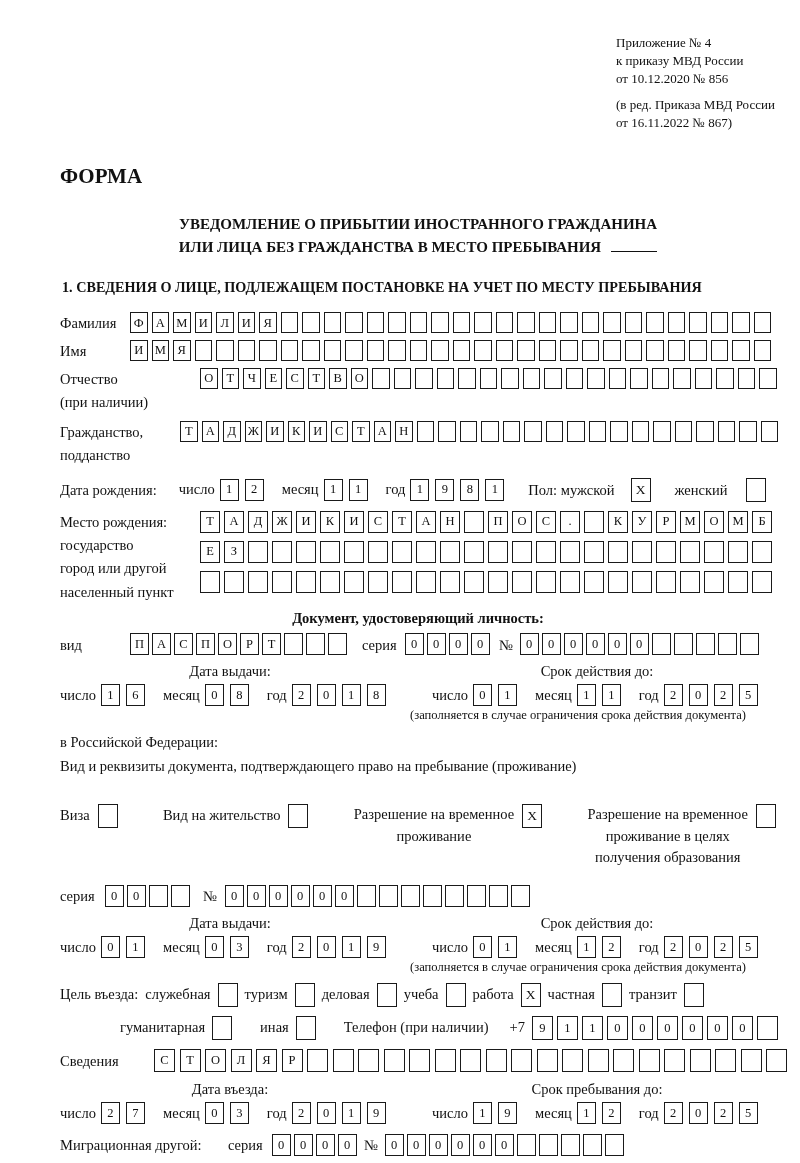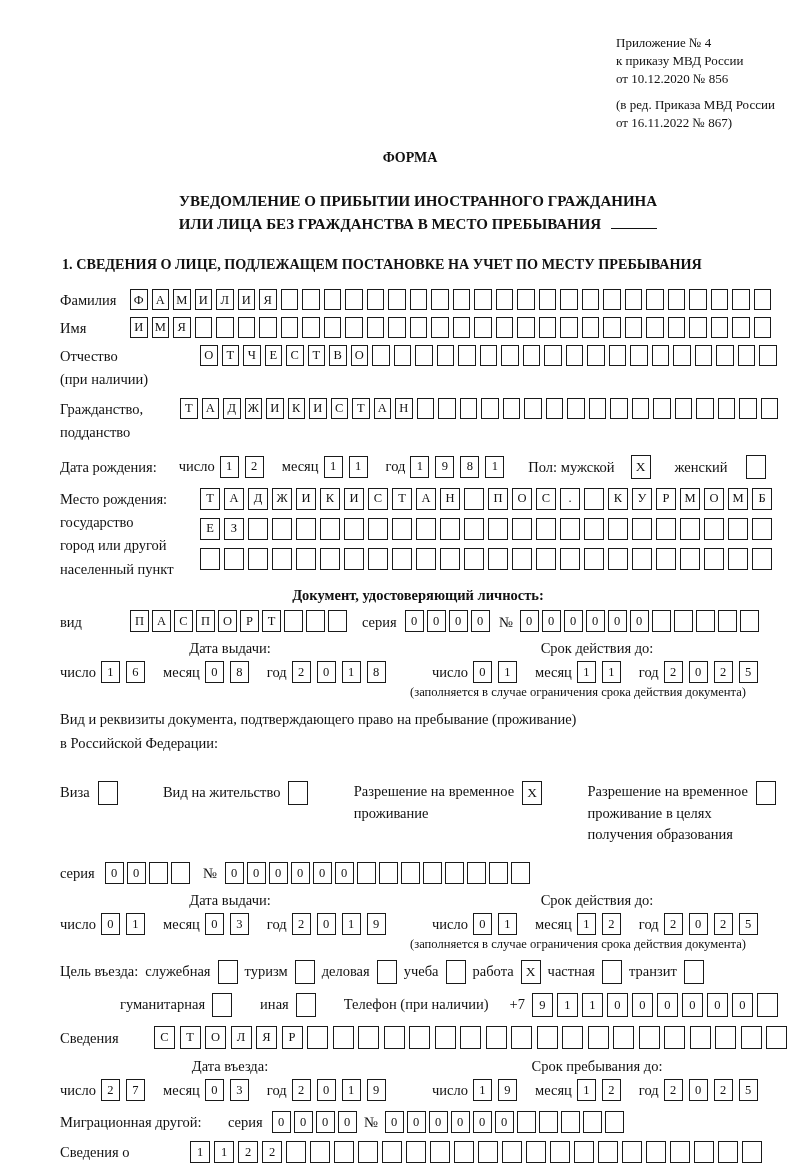--- a/index.html
+++ b/index.html
@@ -6,21 +6,21 @@
   html,body { margin:0; padding:0; background:#ffffff; }
   .page {
     width:800px; height:1163px; overflow:hidden;
     padding:34px 24px 20px 60px;
     font-family:"Liberation Serif", serif;
     color:#111; font-size:14.5px; background:#fff;
   }
   
   .hdr-block { margin-left:556px; width:190px; font-size:13px; line-height:1.4; }
   .hdr-sub { margin-top:7px; }
-  .forma { font-weight:bold; text-align:center; padding-right:16px; margin-top:18px; font-size:14px; }
+  .forma { font-weight:bold; text-align:left; padding-right:16px; margin-top:32px; font-size:21px; }
   
   .title { text-align:center; font-weight:bold; font-size:15px; line-height:1.55; margin-top:24px; }
   .blank-line { display:inline-block; width:46px; border-bottom:1.6px solid #111; margin-left:10px; }
   .sec-head { font-weight:bold; font-size:14.2px; margin:20px 0 16px 2px; white-space:nowrap; }
   
   .row { display:flex; align-items:flex-start; margin-bottom:6px; }
   .lbl { line-height:1.35; padding-top:2px; white-space:nowrap; }
   .lbl-col div { line-height:1.62; white-space:nowrap; }
   .w70  { flex:0 0 70px; }
   .w140 { flex:0 0 140px; }
@@ -49,21 +49,21 @@
   .twocol { display:flex; margin-bottom:2px; }
   .col-l { flex:0 0 372px; }
   .col-r { flex:1; }
   .col-head { text-align:center; margin-bottom:4px; white-space:nowrap; }
   .col-l .col-head { width:340px; }
   .col-r .col-head { width:330px; }
   .note { font-size:12.6px; text-align:right; margin:0 30px 8px 0; }
   
   .permits { display:flex; align-items:flex-start; justify-content:space-between; margin:10px 0 16px; }
   .p-item { display:flex; align-items:flex-start; gap:8px;margin-top:16px; }
-  .p-lbl { line-height:1.5; }
+  .p-lbl { text-align:center; line-height:1.5; }
   
   .purp { display:flex; align-items:center; gap:7px; margin-bottom:9px; }
   .purp .lbl { padding-top:0; }
   .indent60 { margin-left:60px; }
   .gap14 { width:14px; flex:0 0 14px; }
 </style>
 </head>
 <body>
 
 <div class="page">
@@ -430,22 +430,22 @@
             <span class="bx">0</span>
             <span class="bx">2</span>
             <span class="bx">5</span>
           </span>
         </div>
     </div>
   </div>
   <div class="note">(заполняется в случае ограничения срока действия документа)</div>
 
   <div style="margin-top:4px; line-height:1.6;">
+    <div>в Российской Федерации:</div>
     <div>Вид и реквизиты документа, подтверждающего право на пребывание (проживание)</div>
-    <div>в Российской Федерации:</div>
   </div>
 
   <div class="permits">
     <span class="p-item">
       <span class="lbl">Виза</span>
       <span class="cells cbx">
           <span class="bx"></span>
         </span>
     </span>
     <span class="p-item">

